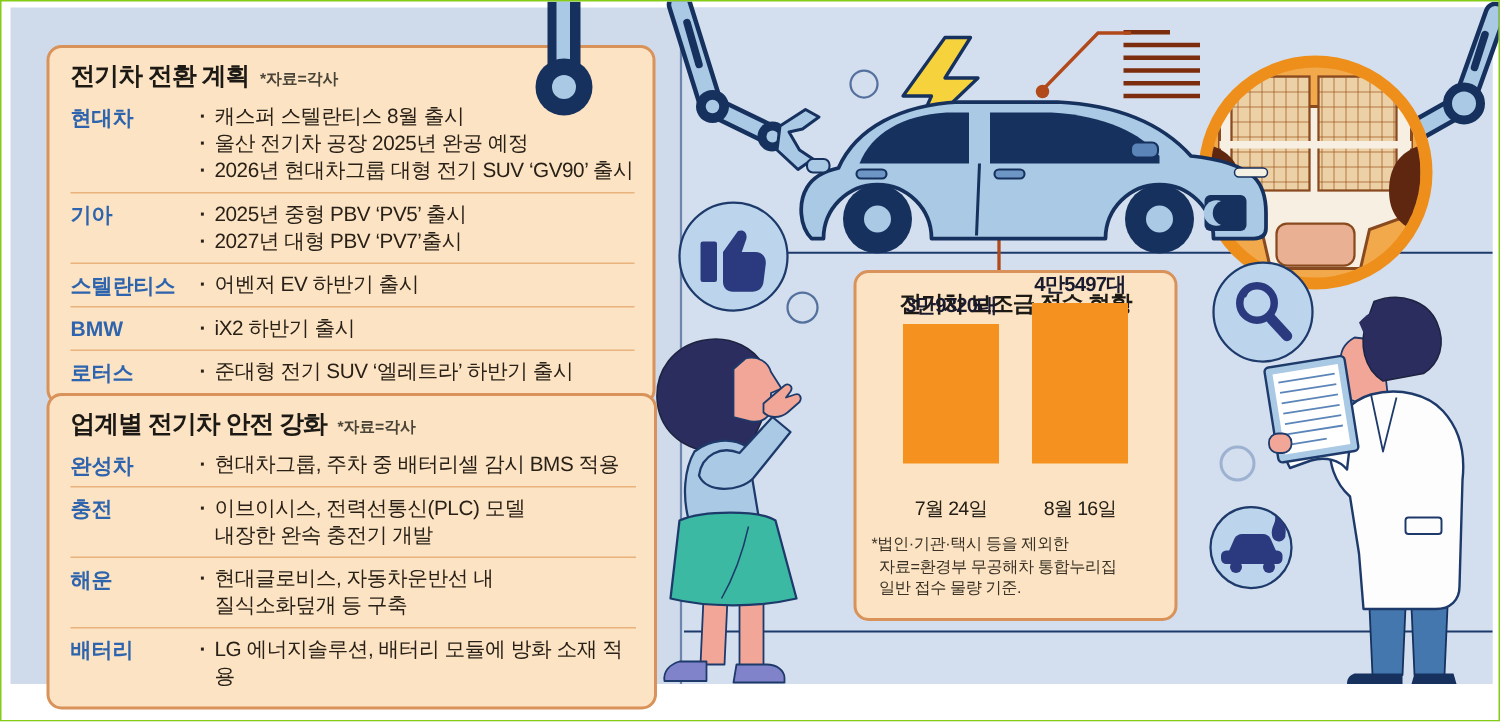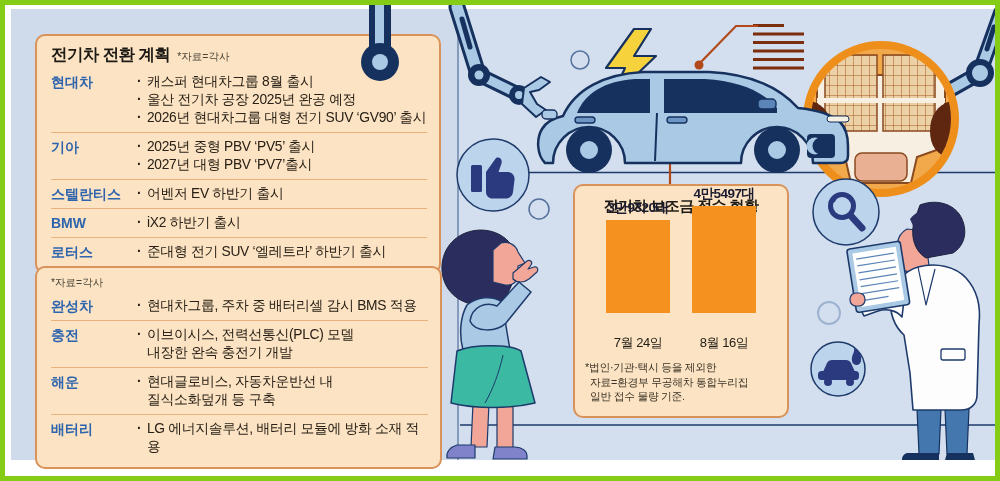--- a/index.html
+++ b/index.html
@@ -1,32 +1,32 @@
 <!DOCTYPE html>
 <html><head>
 <meta charset="utf-8">
 <style>
   html,body{margin:0;padding:0;background:#ffffff;}
   .page{
     position:relative;width:1000px;height:481px;overflow:hidden;
-    background:#ffffff;border:5px solid #84cc16;box-sizing:border-box;
+    background:#ffffff;border:1px solid #84cc16;box-sizing:border-box;
     font-family:"Liberation Sans","DejaVu Sans",sans-serif;
   }
   .illu{position:absolute;left:0;top:0;z-index:1;}
   .cable-layer{position:absolute;left:0;top:0;z-index:3;pointer-events:none;}
   .panel{
     position:absolute;z-index:2;box-sizing:border-box;
     background:#fbe3c3;border:2px solid #d9925a;border-radius:10px;
     padding:7px 12px 6px 14px;color:#292017;
   }
   .panel-plans{left:30px;top:29px;width:406px;min-height:212px;}
   .panel-safety{left:30px;top:261px;width:407px;min-height:181px;}
   .title-row{display:flex;align-items:baseline;gap:7px;margin:1px 0 2px 0;}
   .title-row h2{margin:0;font-size:16.5px;font-weight:700;color:#1d1a15;letter-spacing:-0.6px;}
-  .src{font-size:10.5px;font-weight:400;color:#4a4538;text-align:center;}
+  .src{font-size:10.5px;font-weight:700;color:#4a4538;text-align:center;}
   .trow{display:flex;padding:5px 0 5px 0;justify-content:center;}
   .trow + .trow{border-top:1px solid #eab27c;}
   .tlabel{width:86px;flex:none;color:#2e64ad;font-weight:700;font-size:14px;line-height:1.3;}
   .titems{flex:1;}
   .titem{display:flex;font-size:13.8px;line-height:1.3;color:#292017;}
   .bullet{width:10px;flex:none;font-weight:700;}
   .itext{white-space:pre-line;letter-spacing:-0.3px;}
   .panel-chart{left:568px;top:179px;width:216px;height:234px;padding:6px 10px;}
   .chart-title{text-align:center;font-size:15px;font-weight:700;color:#1d1a15;margin:5px 0 8px 0;letter-spacing:-0.6px;}
   .bars{display:flex;justify-content:center;align-items:flex-end;gap:22px;height:128px;}
@@ -217,21 +217,21 @@
     <div class="title-row">
       <h2>전기차 전환 계획</h2>
       <span class="src">*자료=각사</span>
     </div>
     <div id="plans-rows">
         <div class="trow">
           <span class="tlabel">현대차</span>
           <div class="titems">
             <div class="titem">
               <span class="bullet">·</span>
-              <span class="itext">캐스퍼 현대차그룹 8월 출시</span>
+              <span class="itext">캐스퍼 스텔란티스 8월 출시</span>
             </div>
             <div class="titem">
               <span class="bullet">·</span>
               <span class="itext">울산 전기차 공장 2025년 완공 예정</span>
             </div>
             <div class="titem">
               <span class="bullet">·</span>
               <span class="itext">2026년 현대차그룹 대형 전기 SUV ‘GV90’ 출시</span>
             </div>
           </div>
@@ -274,20 +274,21 @@
               <span class="bullet">·</span>
               <span class="itext">준대형 전기 SUV ‘엘레트라’ 하반기 출시</span>
             </div>
           </div>
         </div>
       </div>
   </section>
 
   <section class="panel panel-safety">
     <div class="title-row">
+      <h2>업계별 전기차 안전 강화</h2>
       <span class="src">*자료=각사</span>
     </div>
     <div id="safety-rows">
         <div class="trow">
           <span class="tlabel">완성차</span>
           <div class="titems">
             <div class="titem">
               <span class="bullet">·</span>
               <span class="itext">현대차그룹, 주차 중 배터리셀 감시 BMS 적용</span>
             </div>

